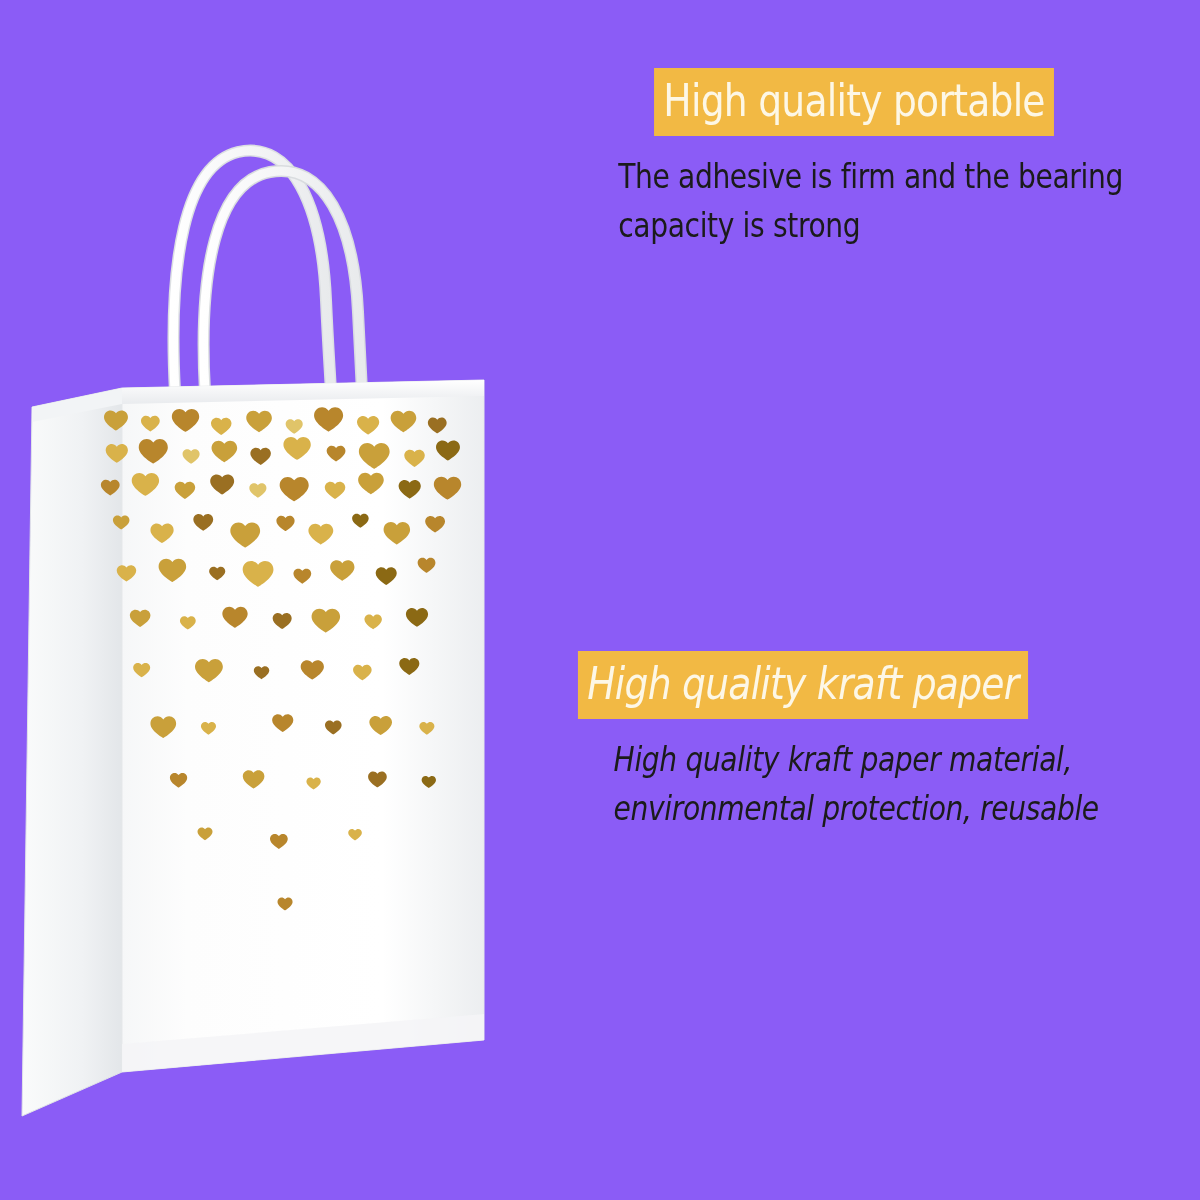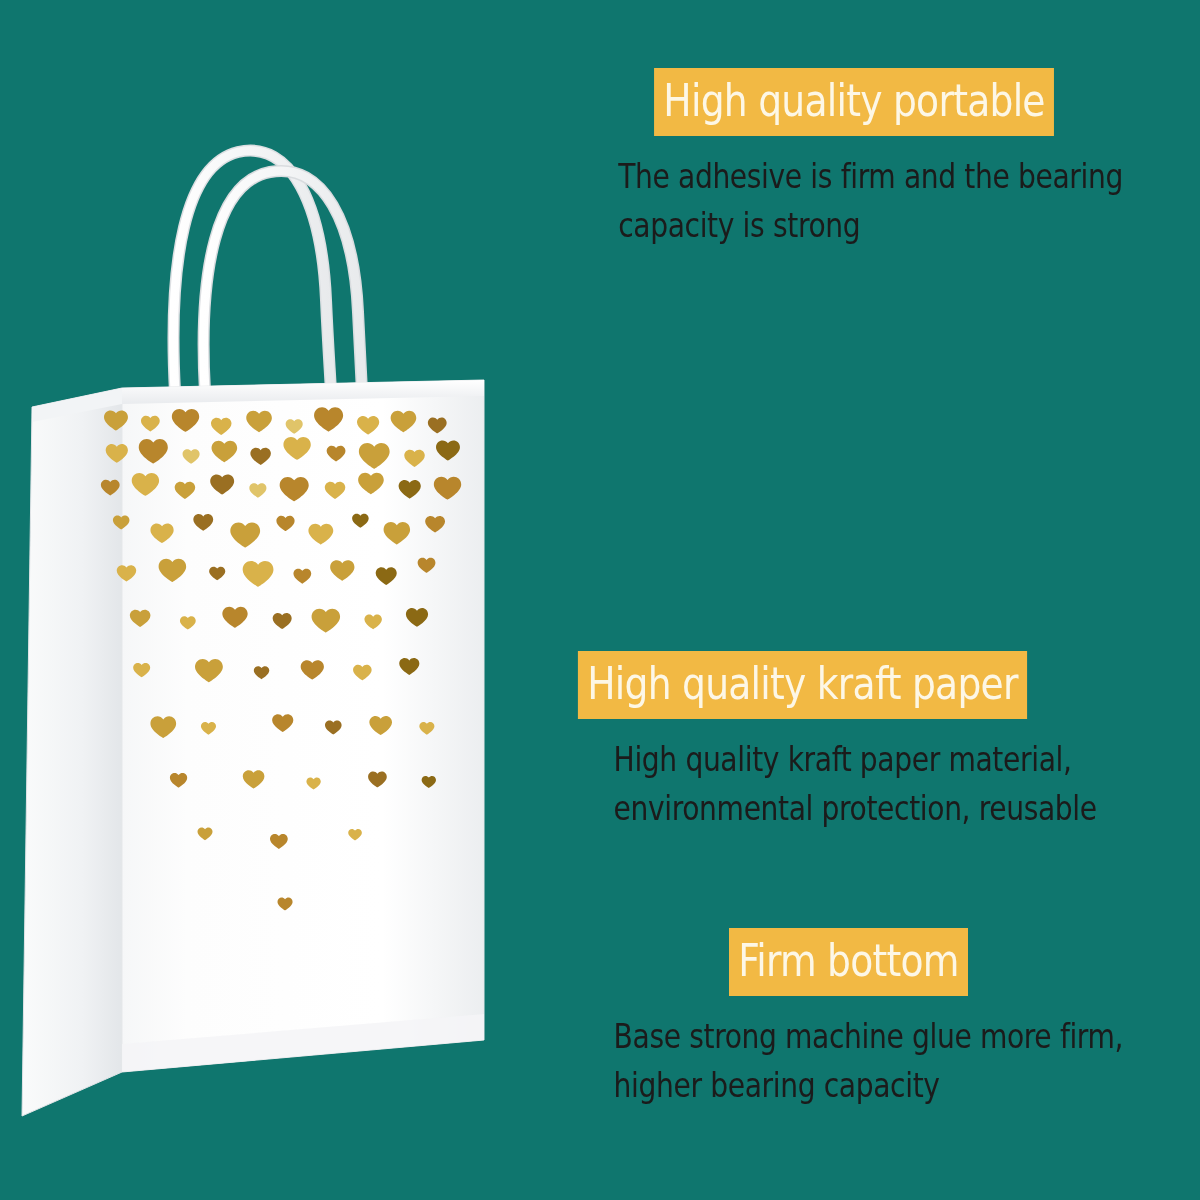--- a/index.html
+++ b/index.html
@@ -11,21 +11,21 @@
     width: 1200px;
     height: 1200px;
     font-family: "Liberation Sans", sans-serif;
     overflow: hidden;
     position: relative;
   }
 
   #infographic {
     position: absolute;
     inset: 0;
-    background: #0f766e;
+    background: #8b5cf6;
   }
 
   
   .product-photo {
     position: absolute;
     left: 0;
     top: 0;
     width: 540px;
     height: 1200px;
   }
@@ -88,21 +88,21 @@
 
   
   #block-0 { top: 68px;  left: 0px;   }
   #block-0 .feature-heading-row { text-align: left; padding-left: 99px; }
   #block-0 .feature-body { margin-top: 16px; padding-left: 85px; }
 
   #block-1 { top: 365px; left: 0px;   }
   #block-1 .feature-heading-row { text-align: left; padding-left: 20px; }
   #block-1 .feature-body { margin-top: 16px; padding-left: 82px; }
 
-  #block-2 { top: 651px; left: 0px;   }
+  #block-2 { top: 651px; left: 0px; font-style: italic;   }
   #block-2 .feature-heading-row { text-align: left; padding-left: 21px; }
   #block-2 .feature-body { margin-top: 16px; padding-left: 80px; }
 
   #block-3 { top: 928px; left: 0px;   }
   #block-3 .feature-heading-row { text-align: left; padding-left: 180px; }
   #block-3 .feature-body { margin-top: 16px; padding-left: 80px; }
 </style>
 </head>
 <body>
 
@@ -284,22 +284,15 @@
 
 
     <div class="feature-block" id="block-2">
       <div class="feature-heading-row">
         <span class="feature-heading">High quality kraft paper</span>
       </div>
       <div class="feature-body">High quality kraft paper material,
 environmental protection, reusable</div>
     </div>
 
-    <div class="feature-block" id="block-3">
-      <div class="feature-heading-row">
-        <span class="feature-heading">Firm bottom</span>
-      </div>
-      <div class="feature-body">Base strong machine glue more firm,
-higher bearing capacity</div>
-    </div>
 
   </div>
 </div>
 
 </body></html>

